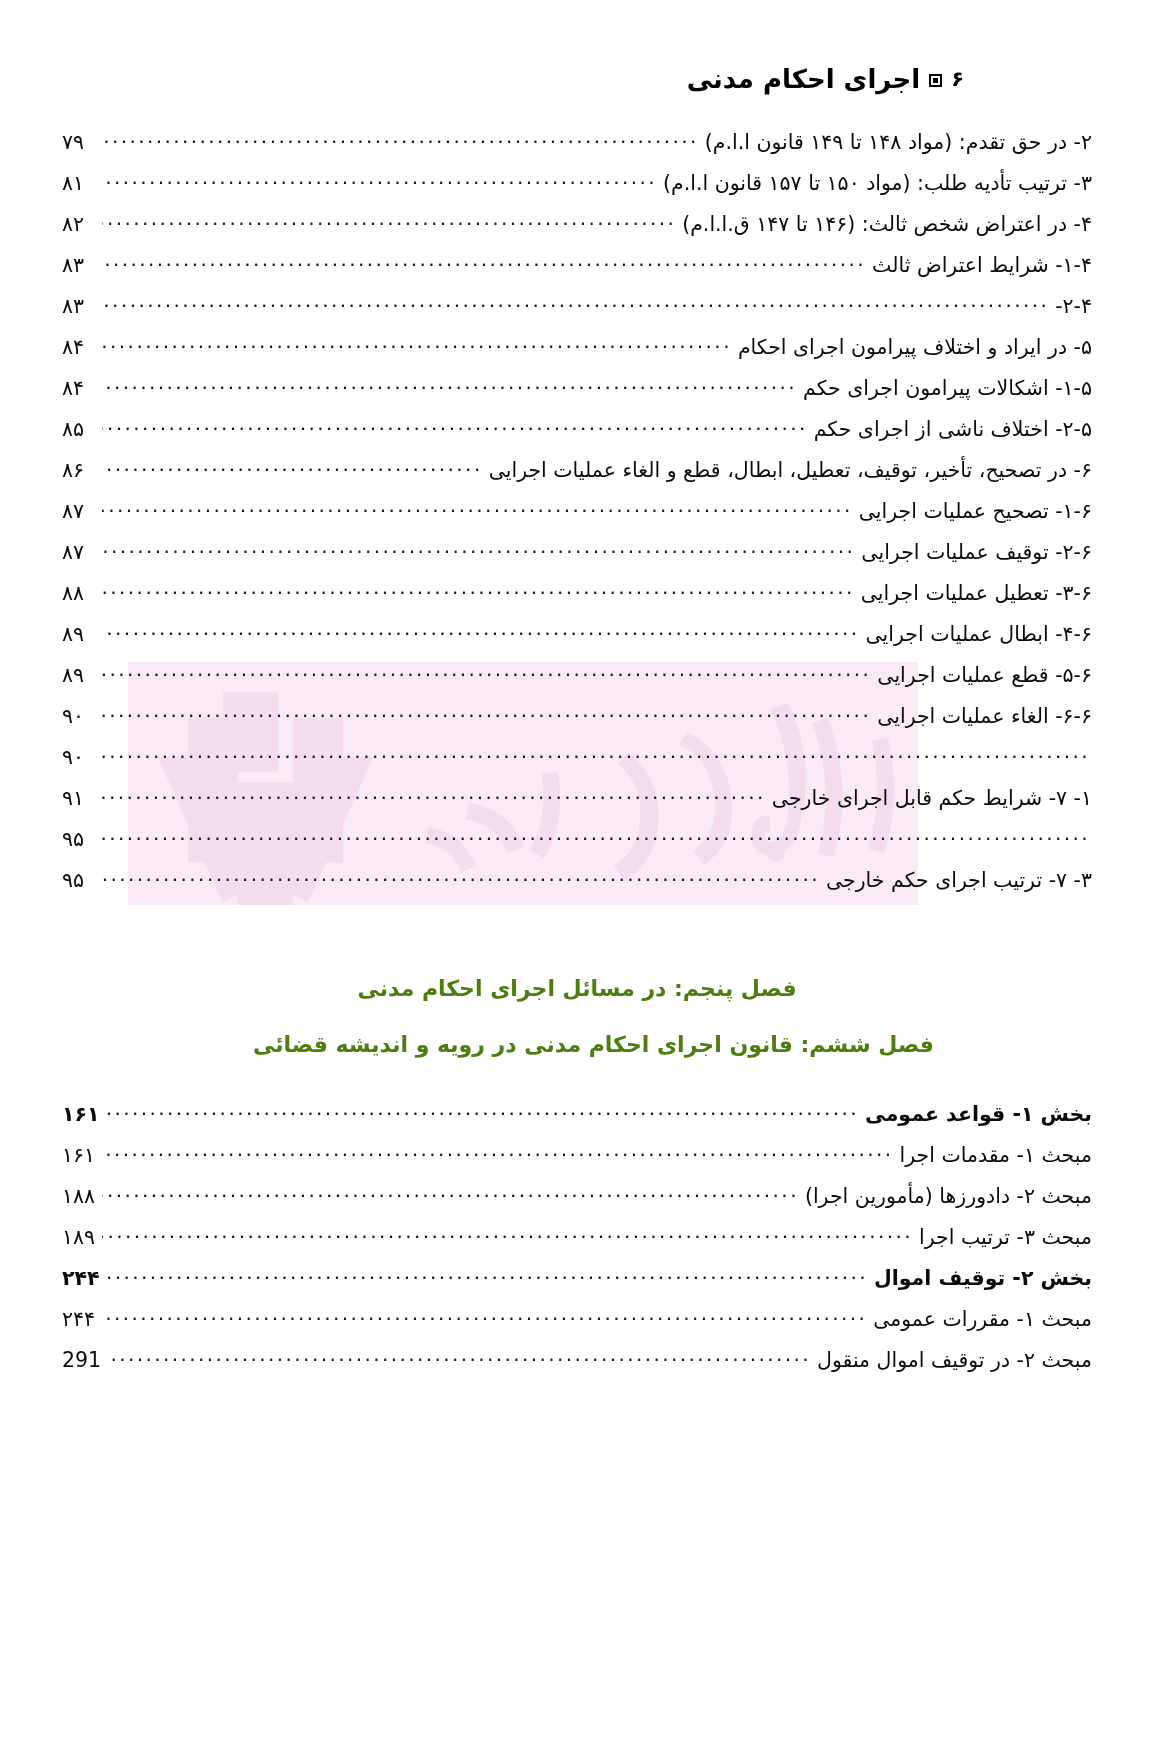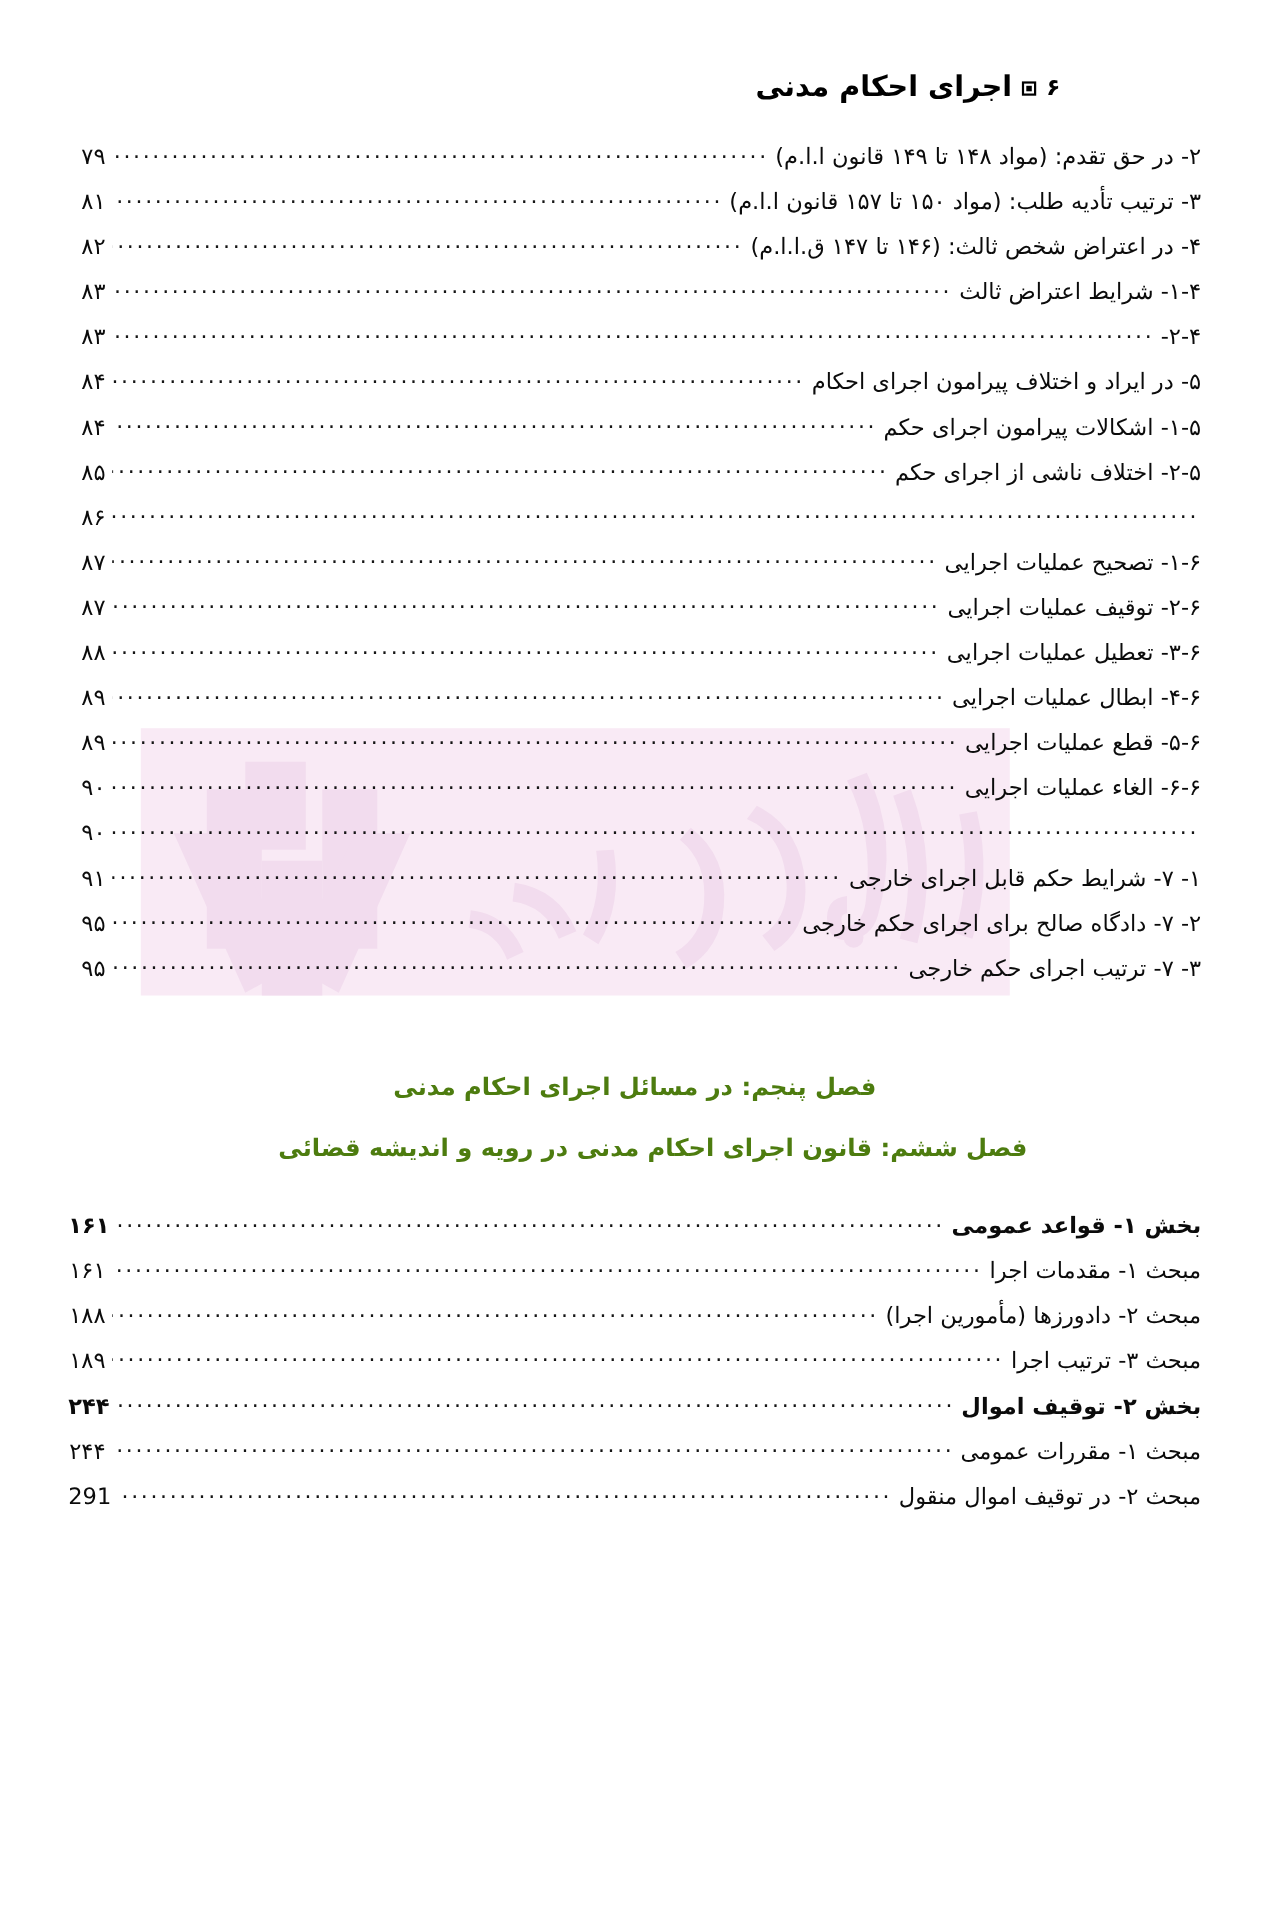--- a/index.html
+++ b/index.html
@@ -121,21 +121,21 @@
     bottom: 0.04em;
     font-size: 20px;
     letter-spacing: 2.4px;
     color: #141414;
     white-space: nowrap;
   }
   .toc-page {
     flex: 0 0 auto;
     padding-right: 4px;
     min-width: 34px;
-    text-align: right;
+    text-align: left;
     font-size: 20.5px;
   }
   .indent-1 { padding-right: 0px; }
 
   
   .chapter-heading {
     text-align: center;
     font-size: 22px;
     font-weight: bold;
     color: #4d7c0f;
@@ -236,20 +236,21 @@
         <span class="toc-label">۱-۵- اشکالات پیرامون اجرای حکم</span>
         <span class="toc-dots"></span>
         <span class="toc-page">۸۴</span>
       </div>
       <div class="toc-row indent-1">
         <span class="toc-label">۲-۵- اختلاف ناشی از اجرای حکم</span>
         <span class="toc-dots"></span>
         <span class="toc-page">۸۵</span>
       </div>
       <div class="toc-row">
+        <span class="toc-label">۶- در تصحیح، تأخیر، توقیف، تعطیل، ابطال، قطع و الغاء عملیات اجرایی</span>
         <span class="toc-dots"></span>
         <span class="toc-page">۸۶</span>
       </div>
       <div class="toc-row indent-1">
         <span class="toc-label">۱-۶- تصحیح عملیات اجرایی</span>
         <span class="toc-dots"></span>
         <span class="toc-page">۸۷</span>
       </div>
       <div class="toc-row indent-1">
         <span class="toc-label">۲-۶- توقیف عملیات اجرایی</span>
@@ -279,21 +280,20 @@
       <div class="toc-row">
         <span class="toc-dots"></span>
         <span class="toc-page">۹۰</span>
       </div>
       <div class="toc-row indent-1">
         <span class="toc-label">۱- ۷- شرایط حکم قابل اجرای خارجی</span>
         <span class="toc-dots"></span>
         <span class="toc-page">۹۱</span>
       </div>
       <div class="toc-row indent-1">
-        <span class="toc-label">۲- ۷- دادگاه صالح برای اجرای حکم خارجی</span>
         <span class="toc-dots"></span>
         <span class="toc-page">۹۵</span>
       </div>
       <div class="toc-row indent-1">
         <span class="toc-label">۳- ۷- ترتیب اجرای حکم خارجی</span>
         <span class="toc-dots"></span>
         <span class="toc-page">۹۵</span>
       </div>
     </div>
 

